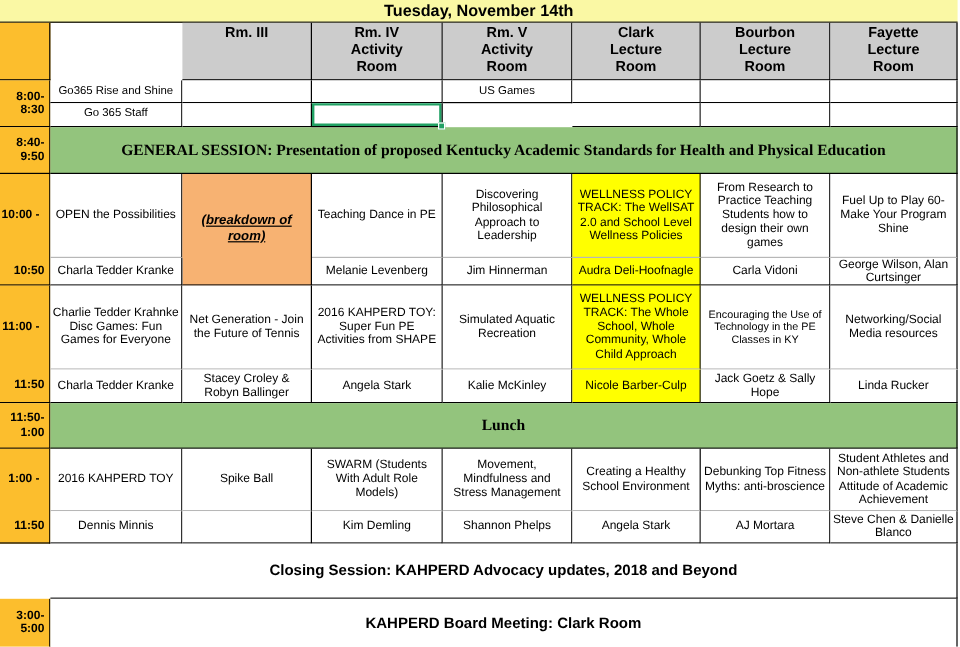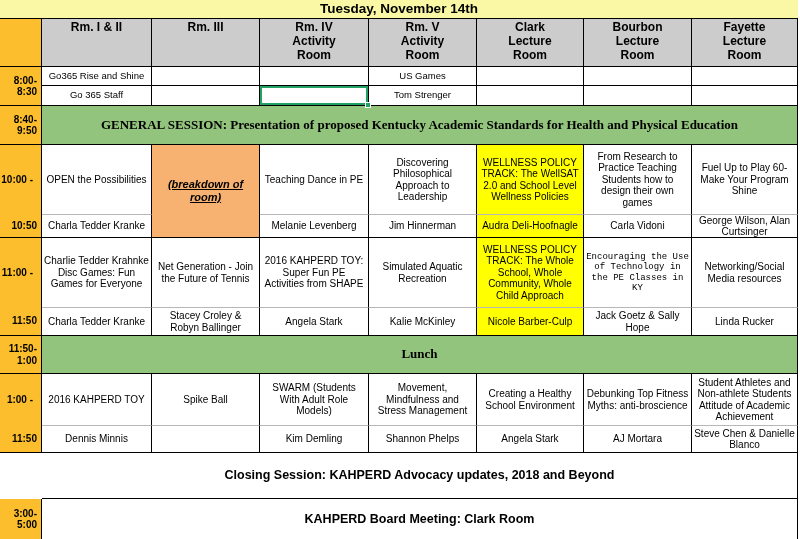--- a/index.html
+++ b/index.html
@@ -37,42 +37,41 @@
   .tstart{flex:1;display:flex;align-items:center;justify-content:flex-end;padding-right:8px;}
   .tend{display:flex;align-items:center;justify-content:flex-end;padding-right:4px;}
   .h23{height:23px;} .h28{height:28px;} .h27{height:27px;}
   .green{background:var(--band_green);font-weight:bold;font-size:13px;font-family:Liberation Serif, serif;}
   .yellowbg{background:var(--highlight_yellow);}
   .orangebg{
     background:var(--breakdown_orange);
     font-weight:bold;font-style:italic;text-decoration:underline;font-size:11px;
   }
   .small{font-size:9.5px;}
-  .serif{font-family:Liberation Mono, monospace;font-size:9px;}
+  .serif{font-family:Liberation Sans, sans-serif;font-size:9px;}
   .divider{border-bottom-color:var(--sub_divider);}
   .bigbold{font-weight:bold;font-size:12.5px;}
   .nobb{border-bottom:none;}
   .sel{
     box-shadow:inset 0 0 0 2px var(--selection_green);
     position:relative;overflow:visible;z-index:2;
   }
   .handle{
     position:absolute;right:-3px;bottom:-3px;width:6px;height:6px;
     background:var(--selection_green);border:1px solid #fff;box-sizing:border-box;
   }
 </style>
 </head>
 <body>
 
 <div class="sched">
 
   <div class="c title" style="grid-area:1/1/2/9">Tuesday, November 14th</div>
 
   <div class="c gold" style="grid-area:2/1/3/2"></div>
-  <div class="c hdr" style="grid-area:2/2/3/3">Rm. I &amp; II</div>
   <div class="c hdr" style="grid-area:2/3/3/4">Rm. III</div>
   <div class="c hdr" style="grid-area:2/4/3/5">Rm. IV
 Activity
 Room</div>
   <div class="c hdr" style="grid-area:2/5/3/6">Rm. V
 Activity
 Room</div>
   <div class="c hdr" style="grid-area:2/6/3/7">Clark
 Lecture
 Room</div>
@@ -88,21 +87,20 @@
   <div class="c small" style="grid-area:3/2/4/3">Go365 Rise and Shine</div>
   <div class="c small" style="grid-area:3/3/4/4"></div>
   <div class="c small" style="grid-area:3/4/4/5"></div>
   <div class="c small" style="grid-area:3/5/4/6">US Games</div>
   <div class="c small" style="grid-area:3/6/4/7"></div>
   <div class="c small" style="grid-area:3/7/4/8"></div>
   <div class="c small" style="grid-area:3/8/4/9"></div>
   <div class="c small" style="grid-area:4/2/5/3">Go 365 Staff</div>
   <div class="c small" style="grid-area:4/3/5/4"></div>
   <div class="c small sel" style="grid-area:4/4/5/5"><div class="handle"></div></div>
-  <div class="c small" style="grid-area:4/5/5/6">Tom Strenger</div>
   <div class="c small" style="grid-area:4/6/5/7"></div>
   <div class="c small" style="grid-area:4/7/5/8"></div>
   <div class="c small" style="grid-area:4/8/5/9"></div>
 
   <div class="c gold" style="grid-area:5/1/6/2">8:40-
 9:50</div>
   <div class="c green" style="grid-area:5/2/6/9">GENERAL SESSION: Presentation of proposed Kentucky Academic Standards for Health and Physical Education</div>
 
   <div class="c gold tcol" style="grid-area:6/1/8/2">
     <span class="tstart">10:00 -</span>

